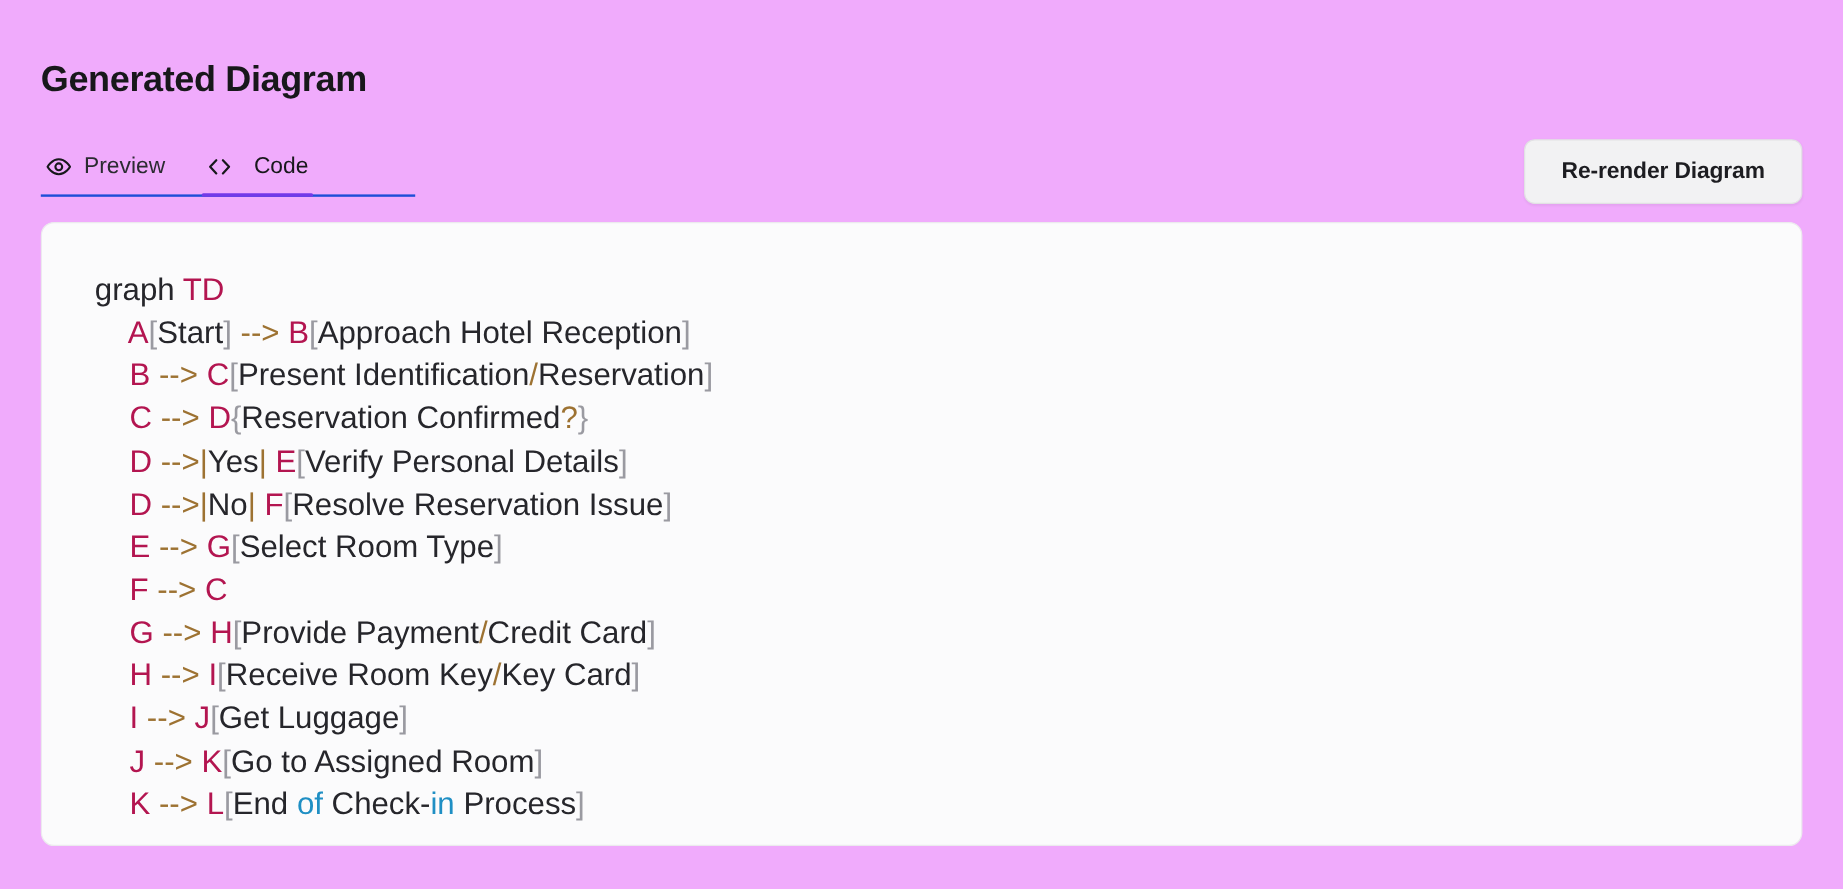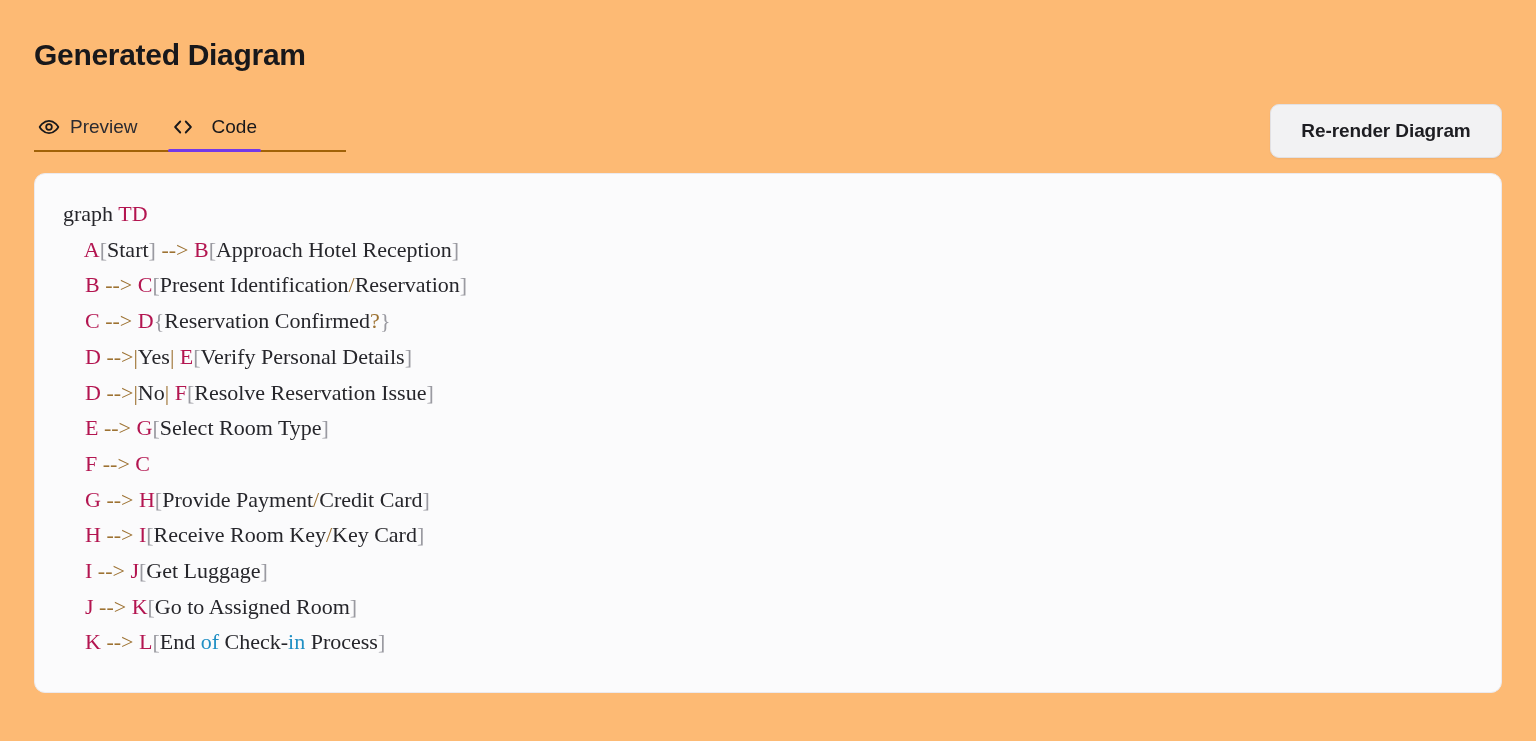--- a/index.html
+++ b/index.html
@@ -7,22 +7,22 @@
     margin: 0; padding: 0;
     width: 1536px; height: 741px;
     background: #fafafa;
     font-family: "Liberation Sans", sans-serif;
     overflow: hidden;
   }
   .page {
     position: relative;
     width: 1536px;
     height: 741px;
-    background: #fdba74;
-    padding: 4px 34px;
+    background: #f0abfc;
+    padding: 16px 34px;
   }
   .page-title {
     margin: 0;
     padding-top: 30px;
     font-size: 30px;
     line-height: 42px;
     font-weight: bold;
     color: #18181b;
     letter-spacing: -0.3px;
   }
@@ -32,21 +32,21 @@
     position: relative;
     margin-top: 24px;
     height: 52px;
   }
   .tabs {
     display: flex;
     align-items: flex-end;
     gap: 26px;
     height: 100%;
     width: 312px;
-    border-bottom: 2px solid #a16207;
+    border-bottom: 2px solid #1d4ed8;
   }
   .tab {
     display: flex;
     align-items: center;
     gap: 10px;
     padding: 0 4px 12px 4px;
     font-size: 19px;
     color: #2b2b31;
     cursor: pointer;
     background: none;
@@ -95,23 +95,23 @@
   .code-panel {
     margin-top: 21px;
     height: 520px;
     background: #fbfbfc;
     border: 1px solid #eceaee;
     border-radius: 11px;
     padding: 22px 28px;
     overflow: hidden;
   }
   pre.code {
-    margin: 0;
-    font-family: Liberation Serif, serif;
-    font-size: 22px;
+    margin: 16px;
+    font-family: Liberation Sans, sans-serif;
+    font-size: 26px;
     line-height: 35.7px;
     color: #26262b;
     white-space: pre;
     letter-spacing: 0px;
   }
   
   .t-plain   { color: #26262b; }
   .t-kw      { color: #26262b; }
   .t-id      { color: #b31550; }
   .t-brk     { color: #9a9aa1; }

